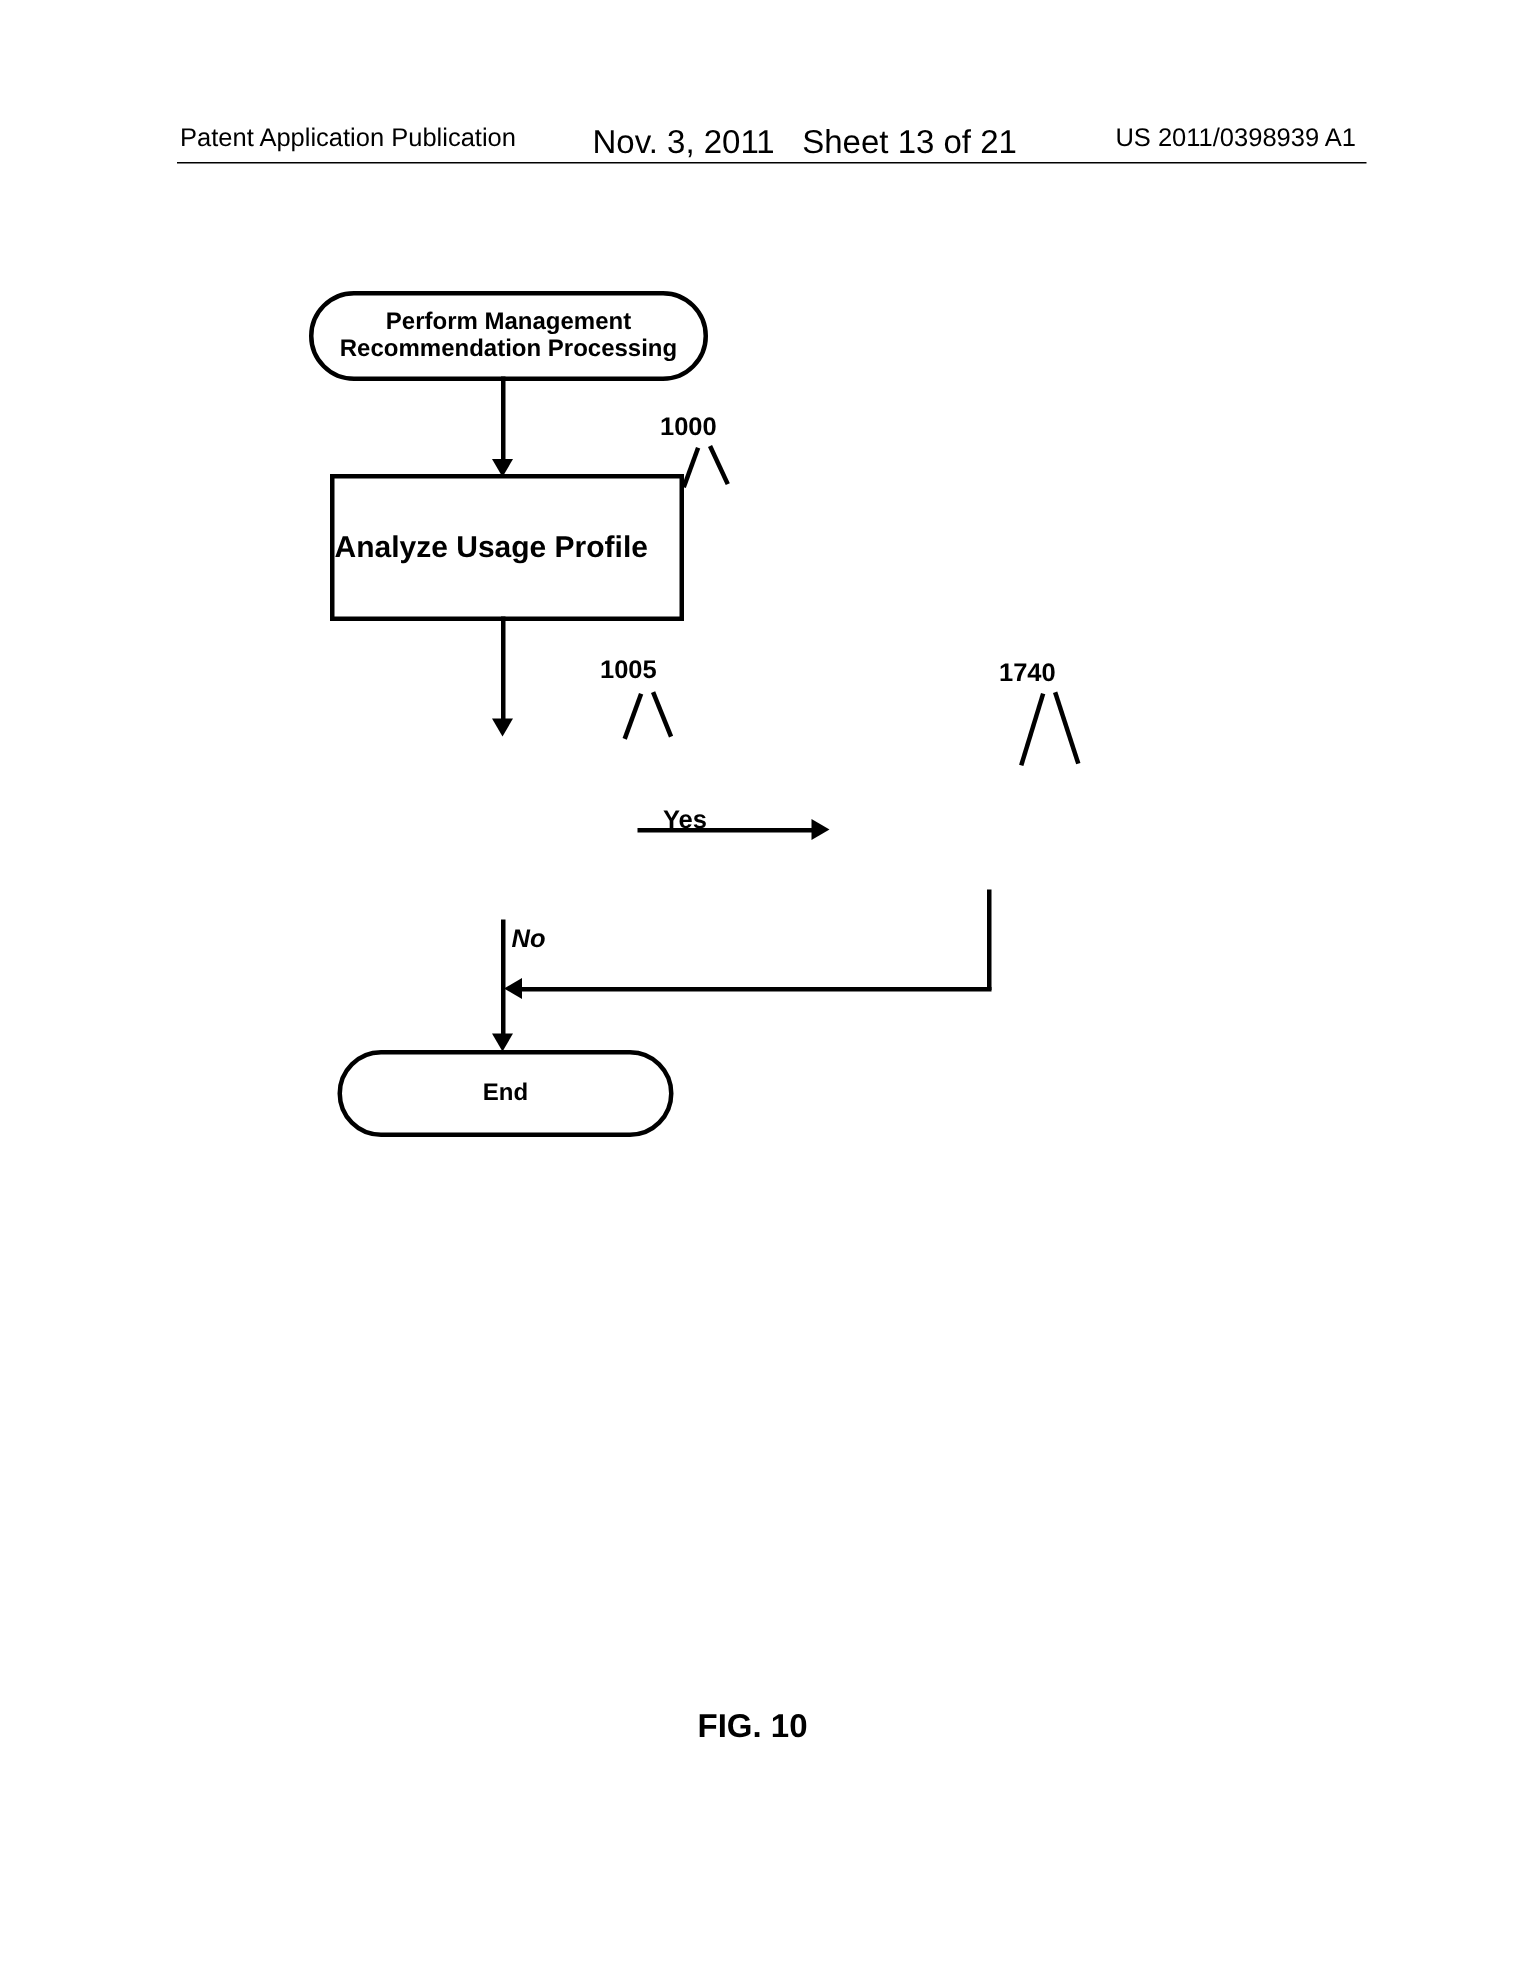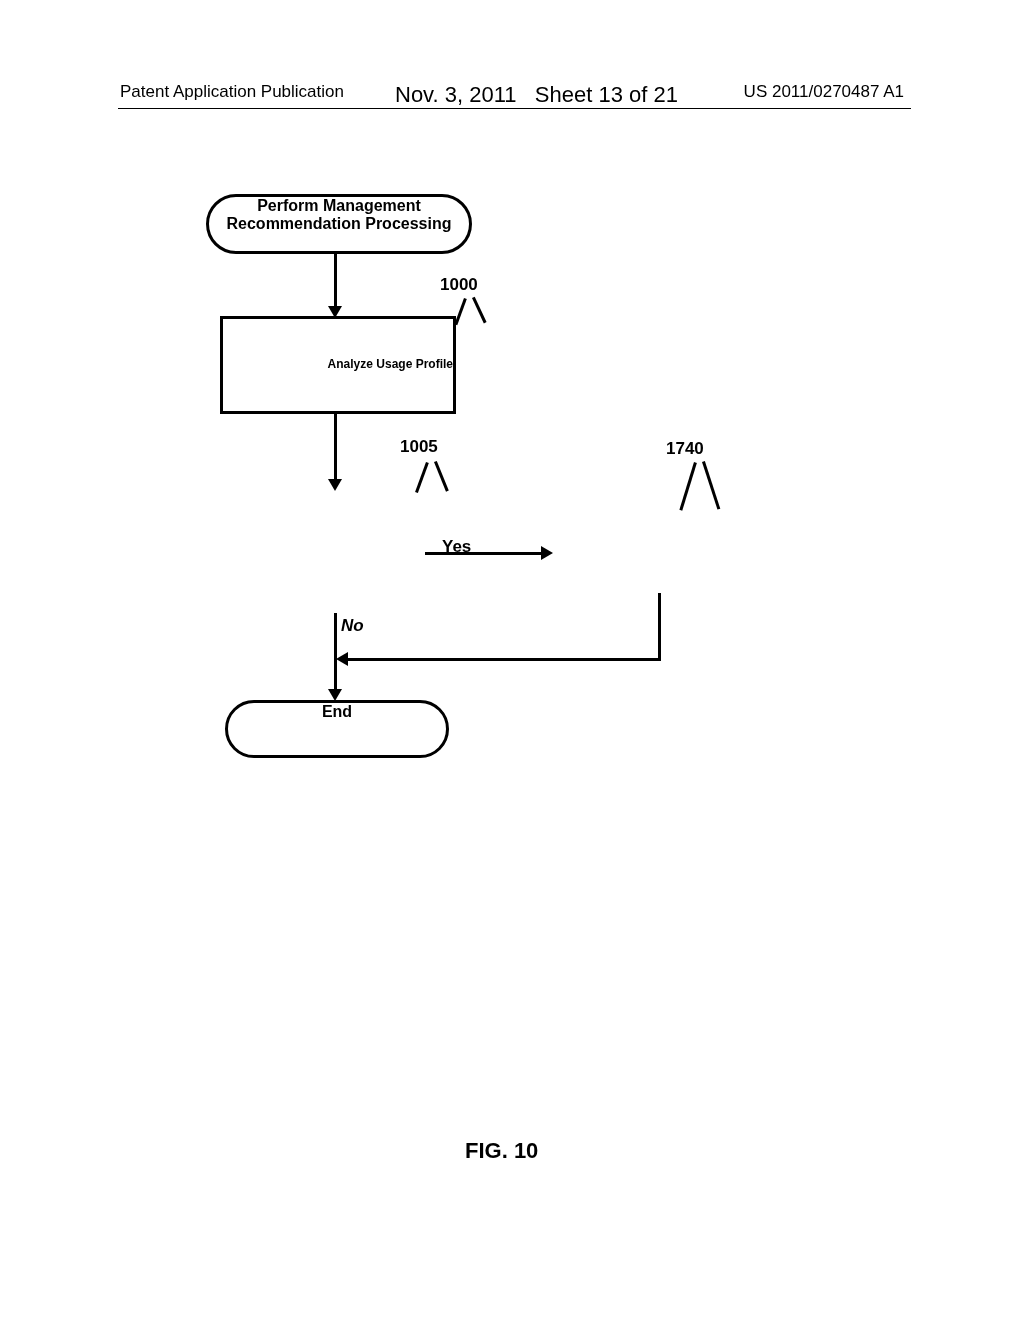--- a/index.html
+++ b/index.html
@@ -55,37 +55,37 @@
     width: 1024px;
     height: 1320px;
   }
 
   .terminator {
     position: absolute;
     border: 3px solid #000;
     border-radius: 34px;
     background: #fff;
     display: flex;
-    align-items: flex-start;
+    align-items: center;
     justify-content: center;
     text-align: center;
     font-weight: bold;
     font-size: 16px;
     line-height: 1.15;
   }
   .process {
     position: absolute;
     border: 3px solid #000;
     background: #fff;
     display: flex;
     align-items: center;
-    justify-content: flex-end;
+    justify-content: flex-start;
     text-align: center;
     font-weight: bold;
-    font-size: 12px;
+    font-size: 20px;
     line-height: 1.15;
   }
   .diamond {
     position: absolute;
     width: 180px;
     height: 120px;
   }
   .diamond .dshape {
     position: absolute;
     left: 50%;
@@ -171,21 +171,21 @@
   }
 </style>
 </head>
 <body>
 
 <div class="page">
 
   <div class="header">
     <span class="hleft">Patent Application Publication</span>
     <span class="hcenter">Nov. 3, 2011 &nbsp; Sheet 13 of 21</span>
-    <span class="hright">US 2011/0270487 A1</span>
+    <span class="hright">US 2011/0398939 A1</span>
   </div>
   <div class="hrule"></div>
 
   <div class="canvas">
 
     <div class="terminator" style="left:206px; top:176px; width:260px; height:54px;">
       <div>
         <span>Perform Management</span><br>
         <span>Recommendation Processing</span>
       </div>

